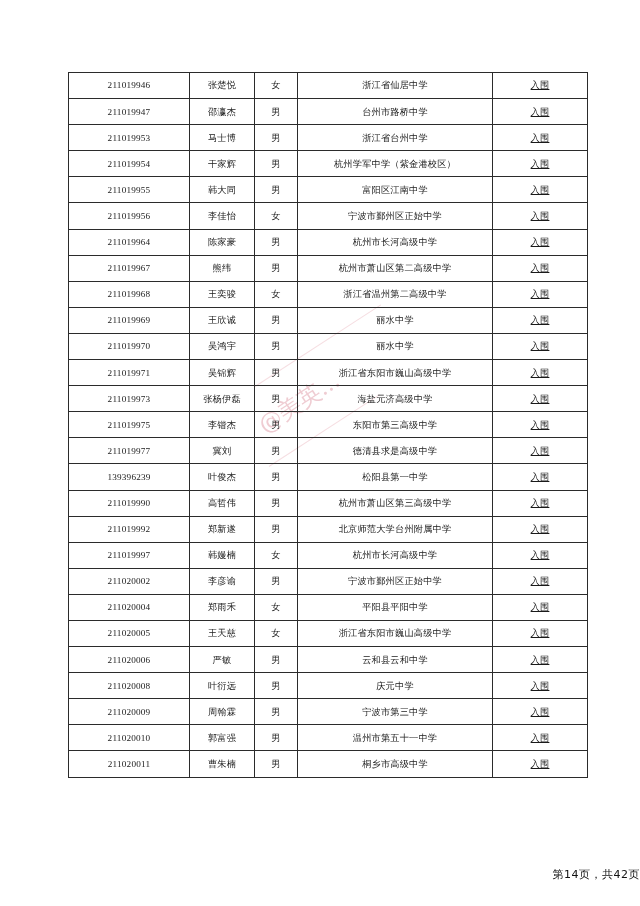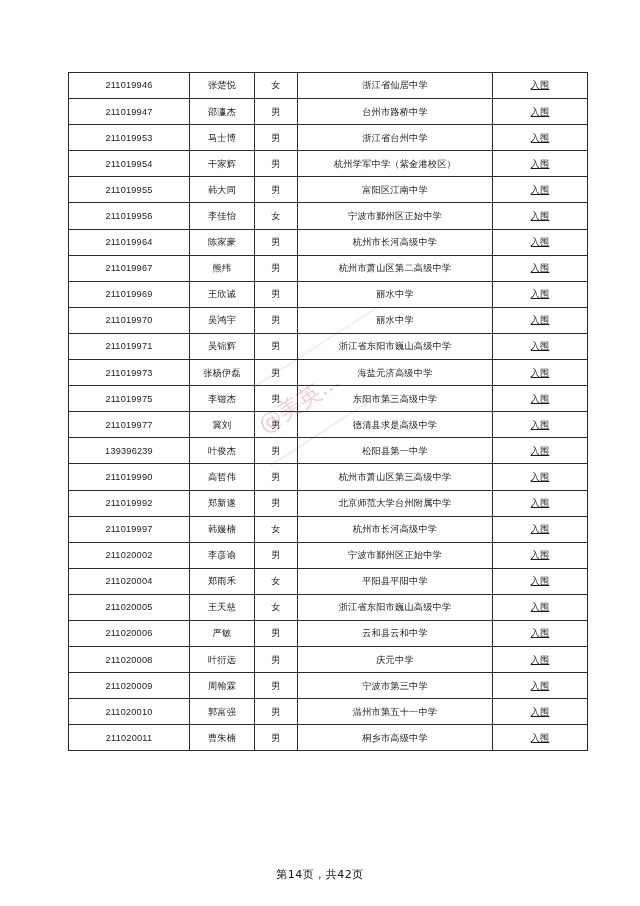--- a/index.html
+++ b/index.html
@@ -33,32 +33,32 @@
     border: 1px solid #2b2b2b;
     height: 25.1px;
     text-align: center;
     vertical-align: middle;
     font-size: 9.2px;
     line-height: 1.1;
     padding: 0 1px;
     background: transparent;
     letter-spacing: 0.2px;
   }
-  td.c-id   { width: 118px; font-family: Liberation Sans, sans-serif; font-size: 9.6px; letter-spacing: 0.4px; }
+  td.c-id   { width: 118px; font-family: Liberation Serif, serif; font-size: 9.6px; letter-spacing: 0.4px; }
   td.c-name { width: 62px; }
   td.c-sex  { width: 40px; }
   td.c-school { width: 192px; }
   td.c-status { width: 92px; text-decoration: underline; }
 
   .footer {
     position: absolute;
     left: 0;
     right: 0;
     bottom: 24px;
-    text-align: center;
+    text-align: right;
     font-size: 11px;
     color: #111;
     letter-spacing: 0.5px;
   }
 
   
   .watermark {
     position: absolute;
     left: 255px;
     top: 362px;
@@ -152,20 +152,27 @@
           <td class="c-status">入围</td>
         </tr>
         <tr>
           <td class="c-id">211019967</td>
           <td class="c-name">熊纬</td>
           <td class="c-sex">男</td>
           <td class="c-school">杭州市萧山区第二高级中学</td>
           <td class="c-status">入围</td>
         </tr>
         <tr>
+          <td class="c-id">211019968</td>
+          <td class="c-name">王奕骏</td>
+          <td class="c-sex">女</td>
+          <td class="c-school">浙江省温州第二高级中学</td>
+          <td class="c-status">入围</td>
+        </tr>
+        <tr>
           <td class="c-id">211019969</td>
           <td class="c-name">王欣诚</td>
           <td class="c-sex">男</td>
           <td class="c-school">丽水中学</td>
           <td class="c-status">入围</td>
         </tr>
         <tr>
           <td class="c-id">211019970</td>
           <td class="c-name">吴鸿宇</td>
           <td class="c-sex">男</td>

